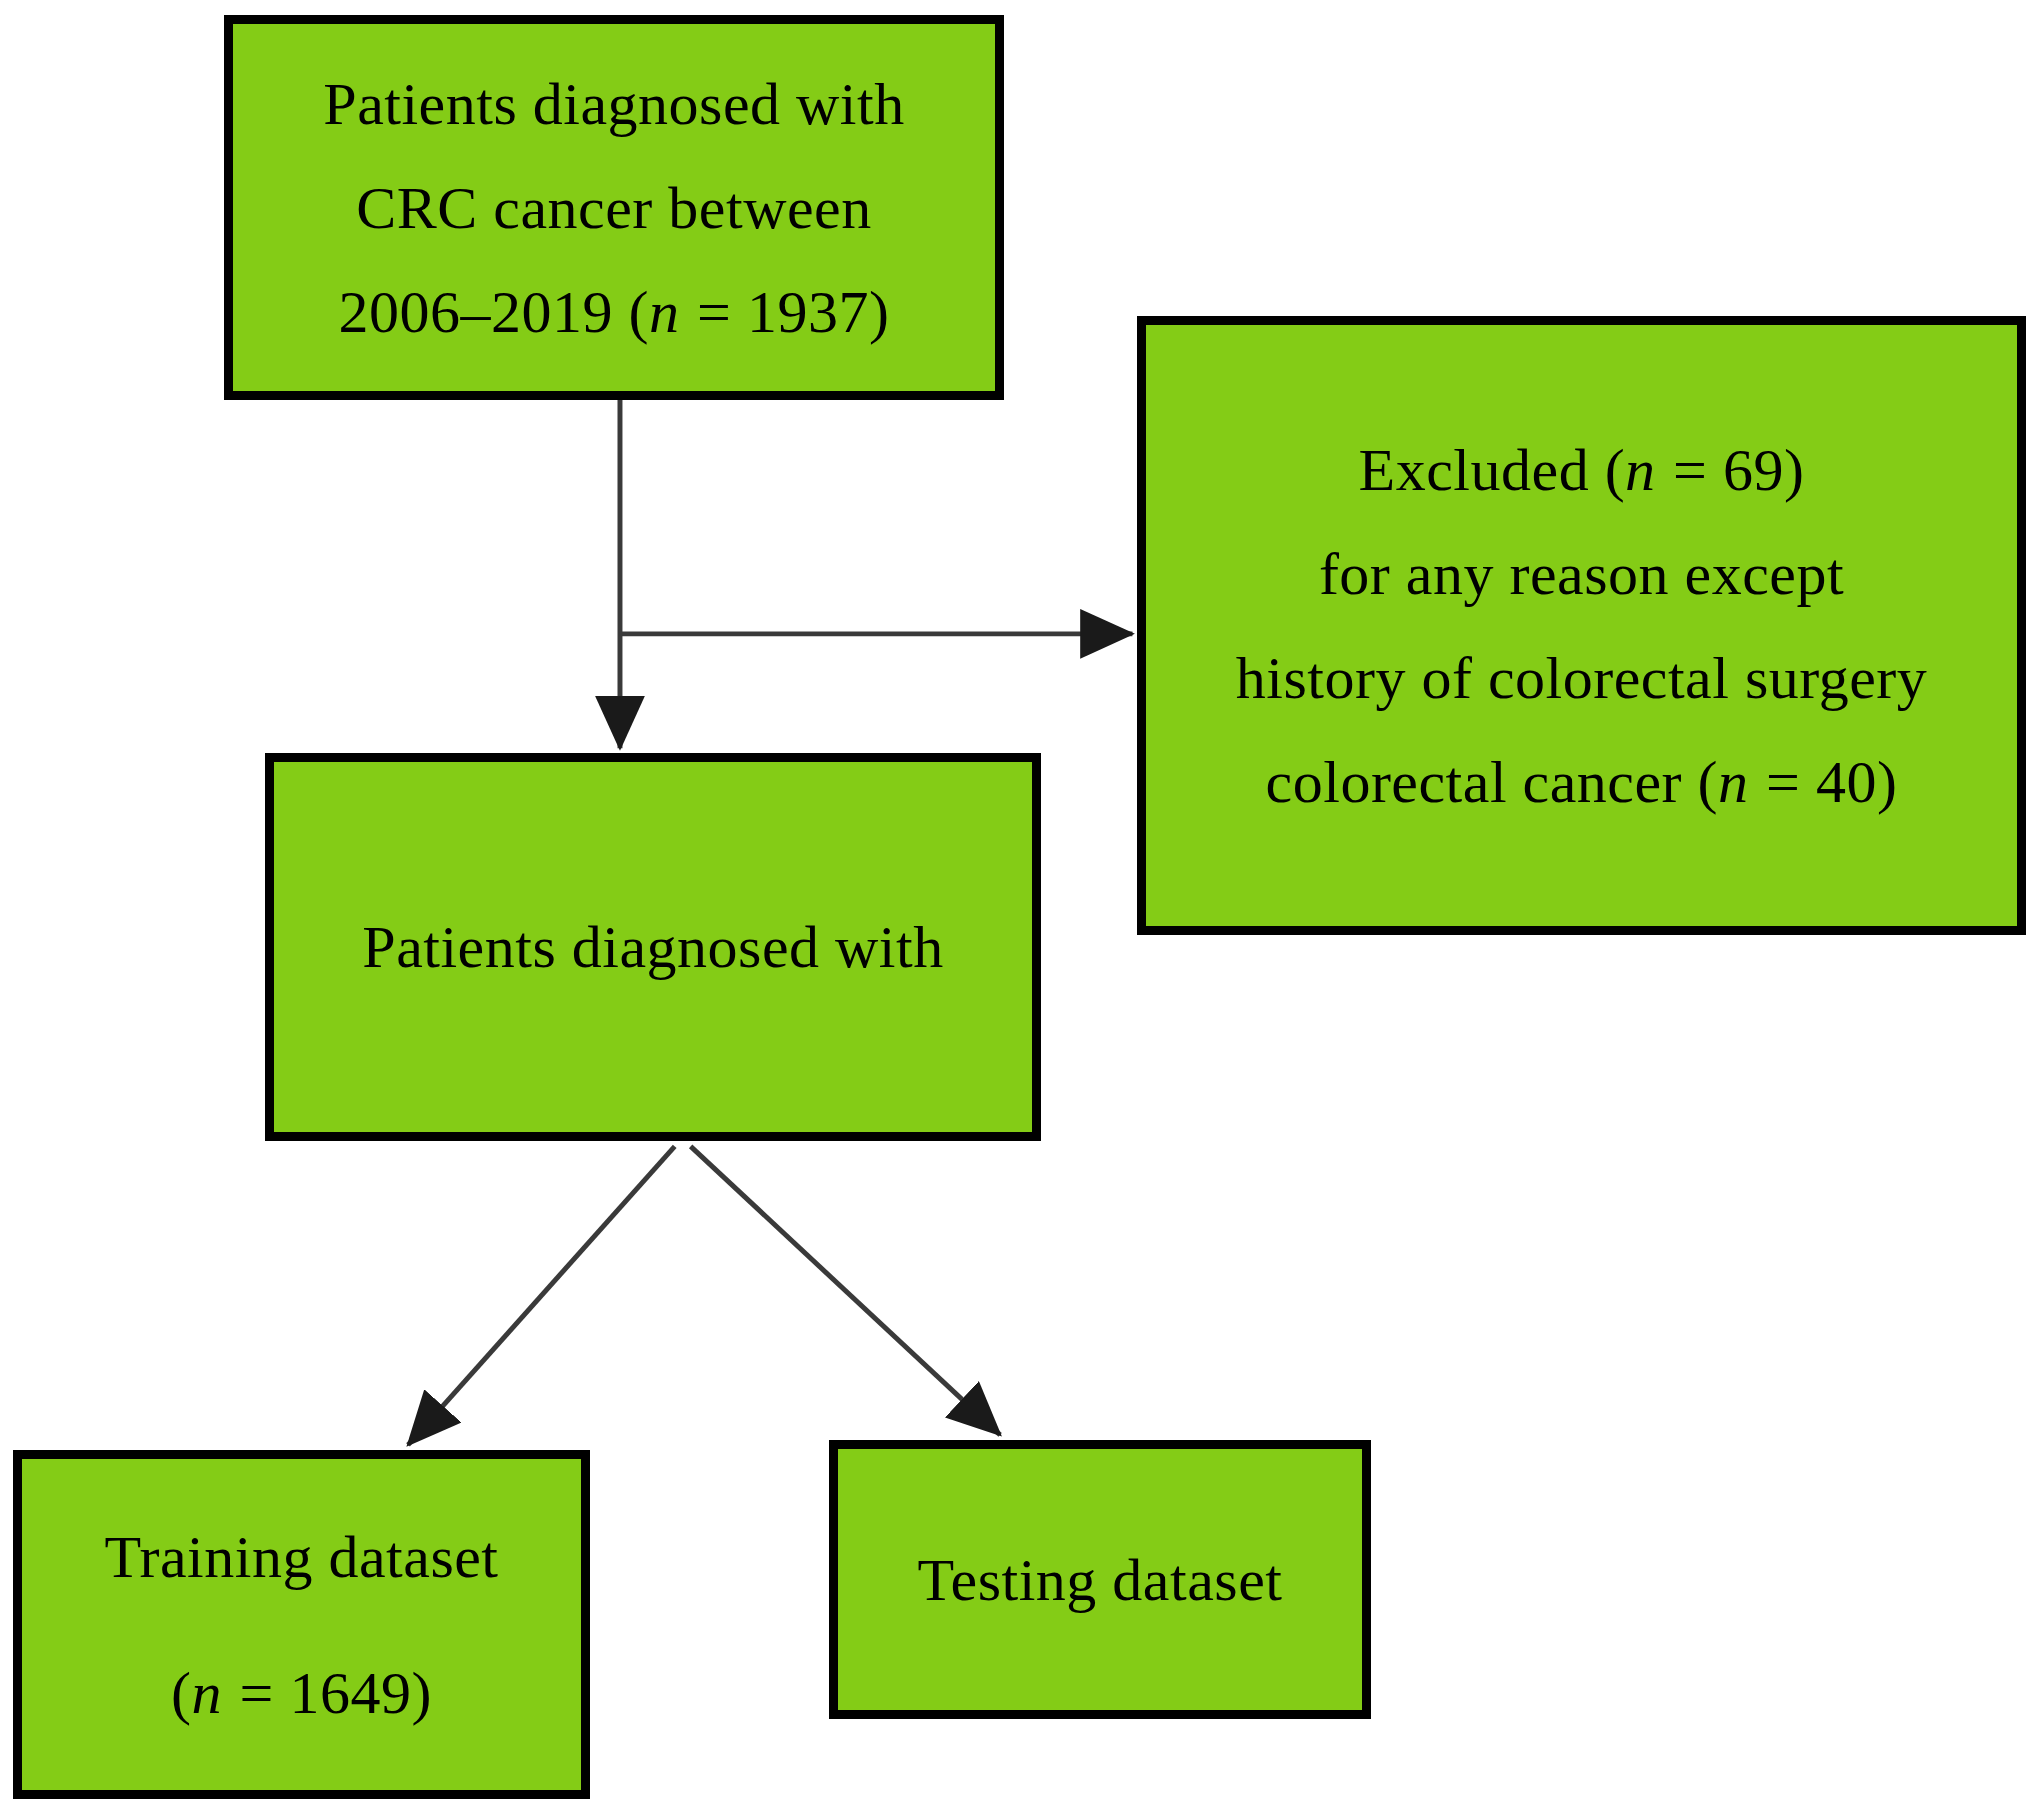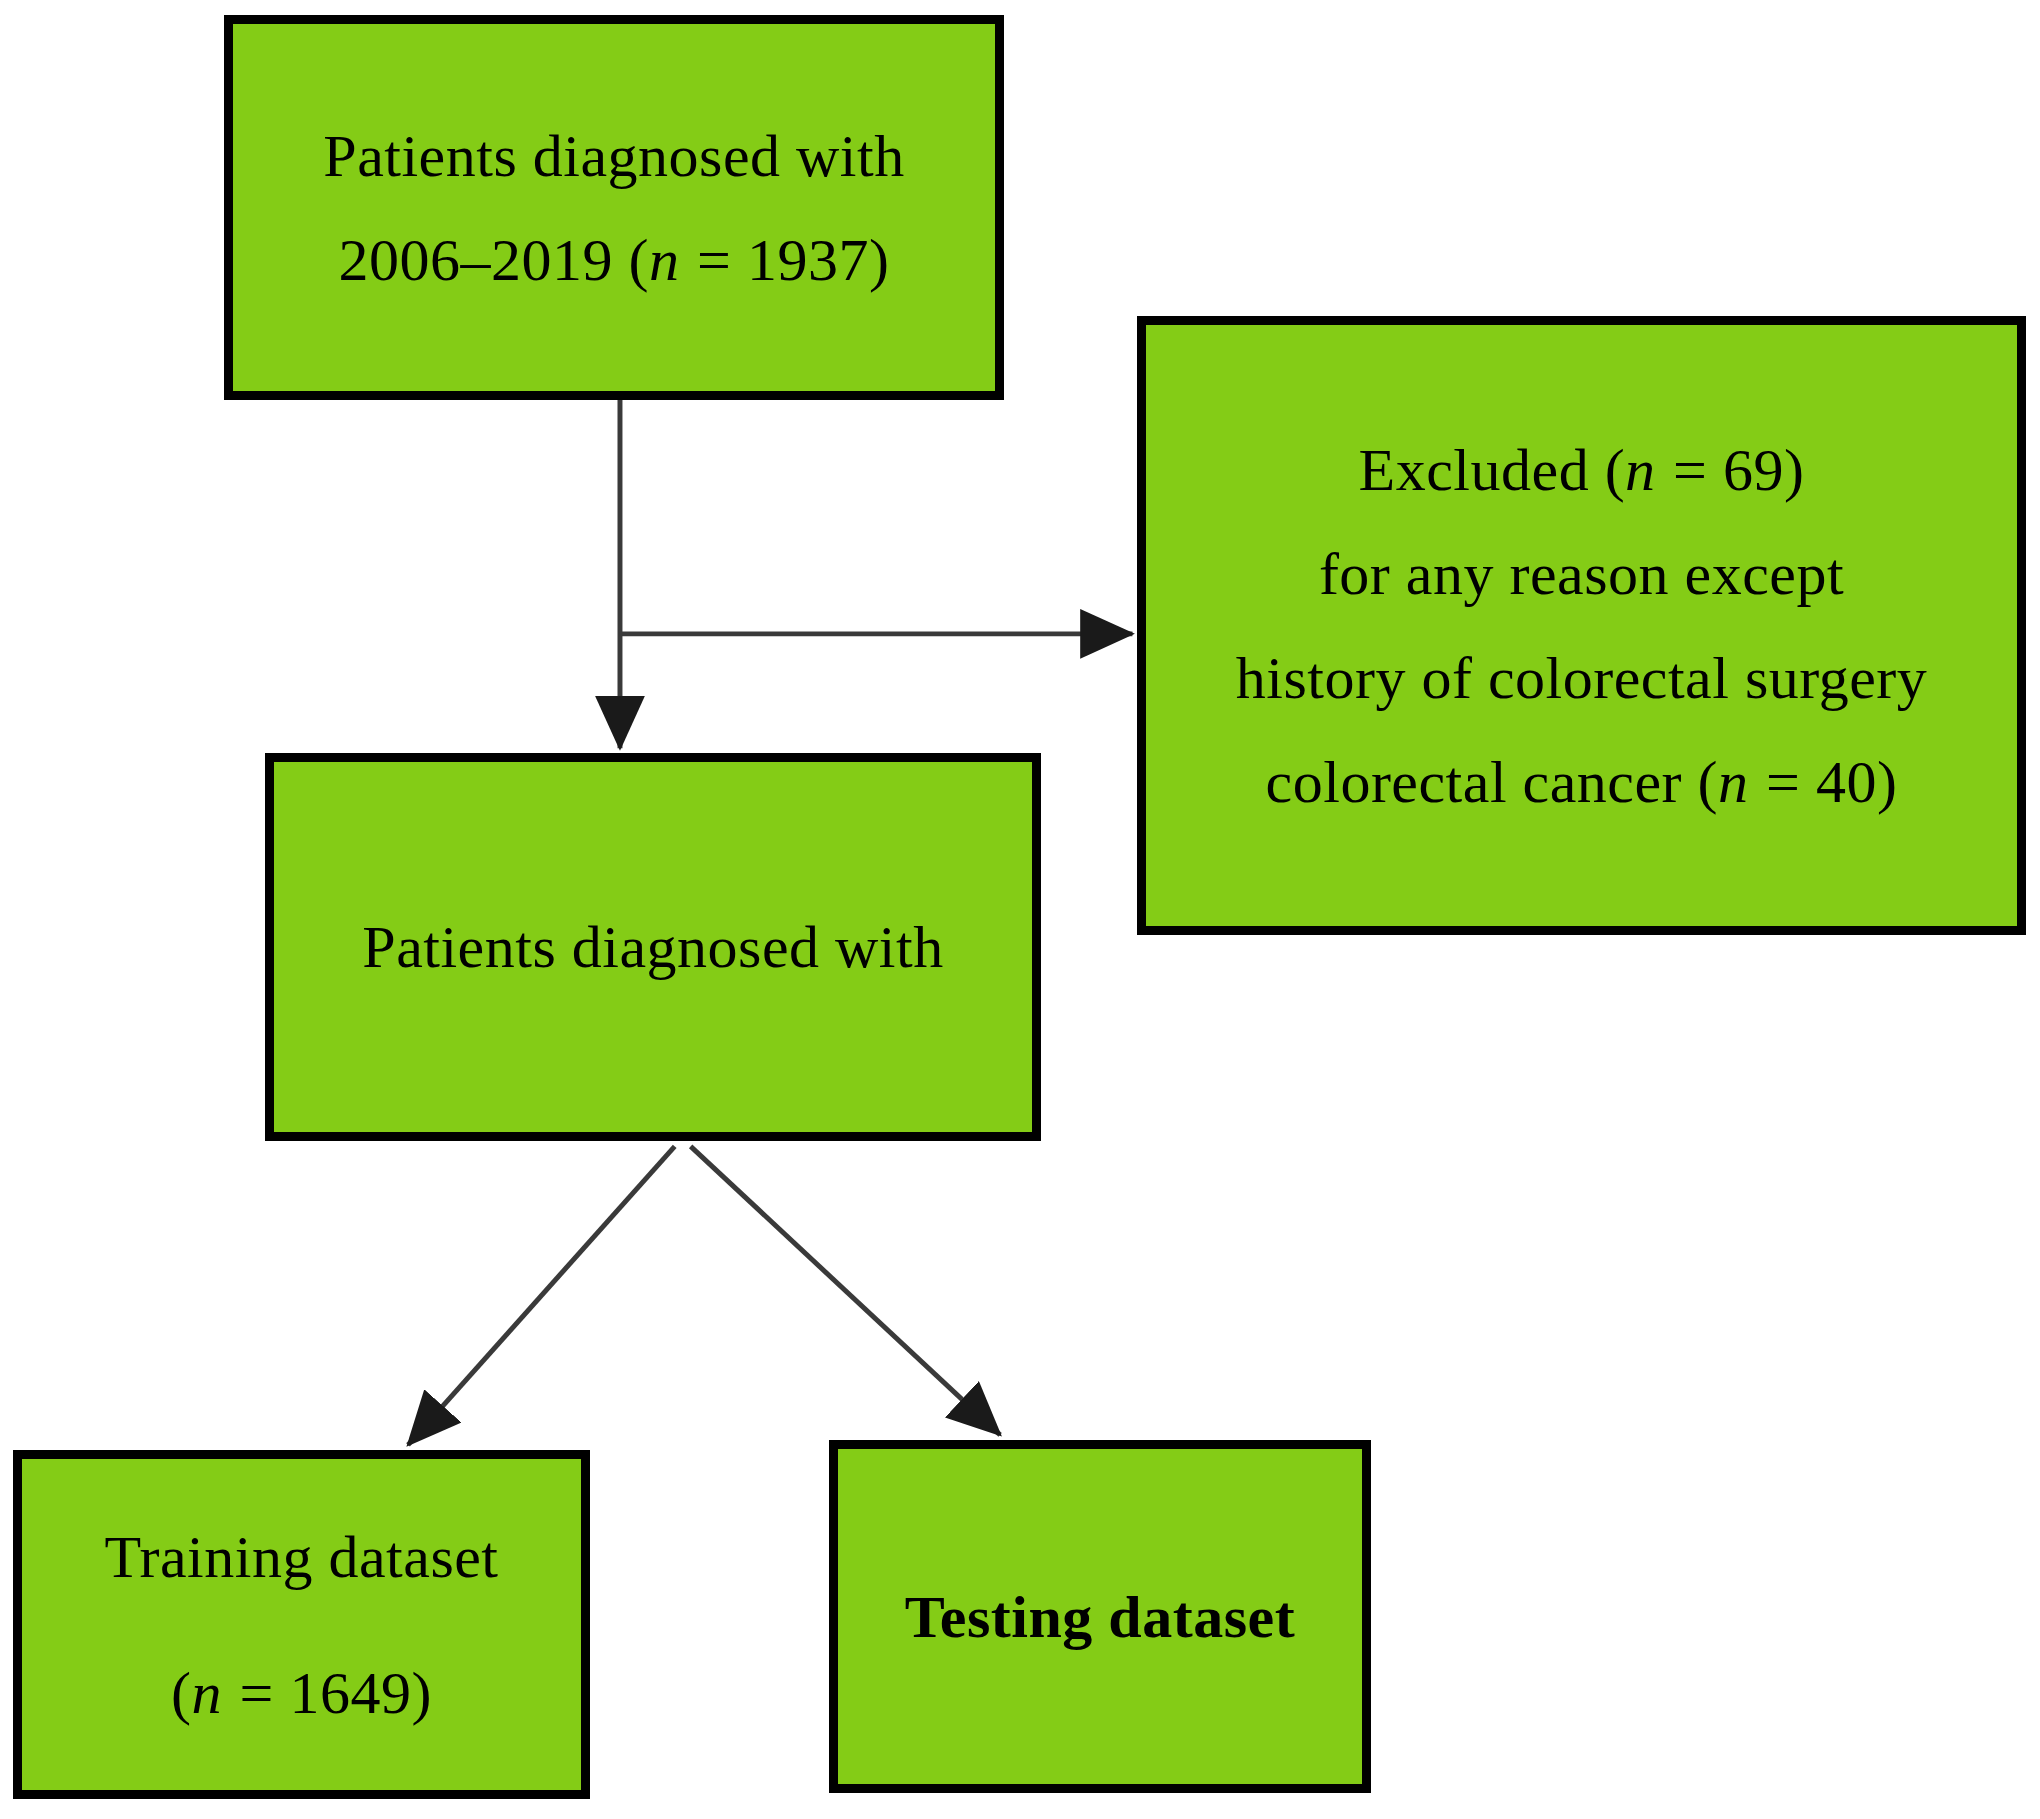--- a/index.html
+++ b/index.html
@@ -33,21 +33,21 @@
     white-space: nowrap;
   }
   .flowbox .line i {
     font-style: italic;
     padding-right: 2px;
   }
   #box-initial   { left: 224px;  top: 15px;   width: 780px; height: 385px; }
   #box-excluded  { left: 1137px; top: 316px;  width: 889px; height: 619px; }
   #box-eligible  { left: 265px;  top: 753px;  width: 776px; height: 388px; }
   #box-training  { left: 13px;   top: 1450px; width: 577px; height: 349px; gap: 32px; }
-  #box-testing   { left: 829px;  top: 1440px; width: 542px; height: 353px; font-weight: bold; }
+  #box-testing   { left: 829px;  top: 1440px; width: 542px; height: 279px; }
   #arrow-layer {
     position: absolute;
     left: 0;
     top: 0;
     width: 2041px;
     height: 1820px;
     pointer-events: none;
   }
   #arrow-layer line {
     stroke: #3a3a3a;
@@ -74,20 +74,21 @@
     <g>
       <line x1="678" y1="1152" x2="410" y2="1452" marker-end="url(#arrowhead)"></line>
     </g>
     <g>
       <line x1="694" y1="1152" x2="1005" y2="1442" marker-end="url(#arrowhead)"></line>
     </g>
   </svg>
 
   <div id="box-initial" class="flowbox">
       <div class="line">Patients diagnosed with</div>
+      <div class="line">CRC cancer between</div>
       <div class="line">2006–2019 (<i>n</i> = 1937)</div>
     </div>
 
   <div id="box-excluded" class="flowbox">
       <div class="line">Excluded (<i>n</i> = 69)</div>
       <div class="line">for any reason except</div>
       <div class="line">history of colorectal surgery</div>
       <div class="line">colorectal cancer (<i>n</i> = 40)</div>
     </div>
 

